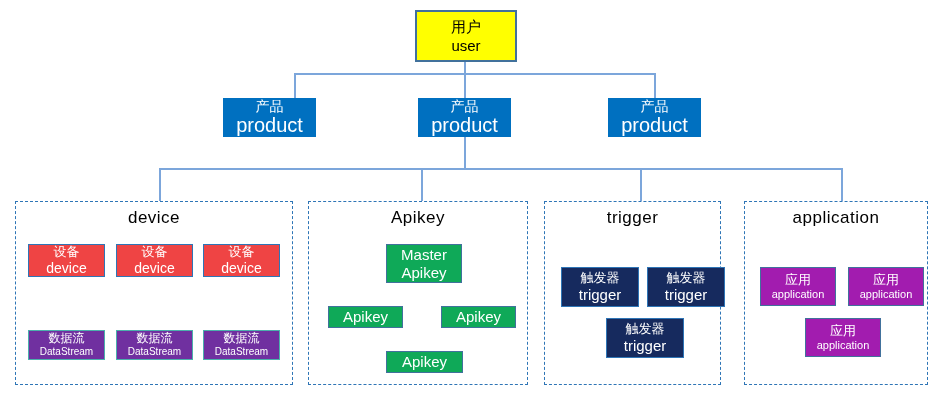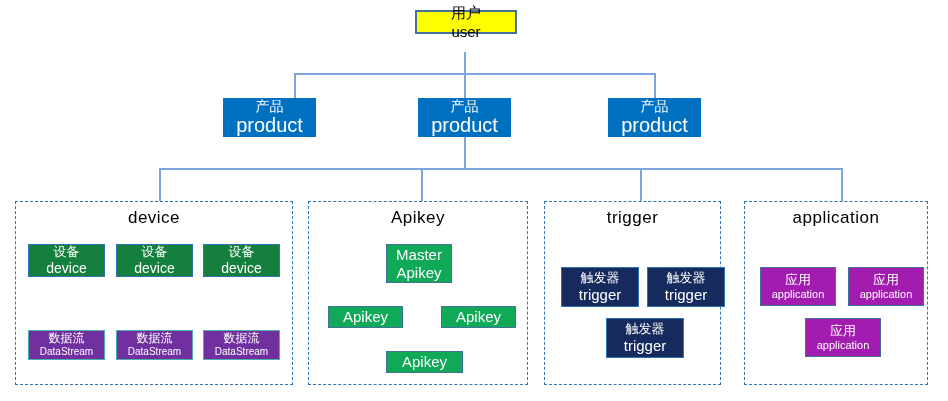--- a/index.html
+++ b/index.html
@@ -10,21 +10,21 @@
   .line{position:absolute;background:#7CA6DB;}
   .node{
     position:absolute;box-sizing:border-box;display:flex;flex-direction:column;
     align-items:center;justify-content:center;text-align:center;color:#fff;
     line-height:1.15;
   }
   .node-user{background:#FFFF00;border:2px solid #41719C;color:#000;font-size:15px;line-height:19px;}
   .node-product{background:#0070C0;}
   .node-product .zh{font-size:14px;}
   .node-product .en{font-size:20px;}
-  .node-device{background:#15803d;border:1px solid #2E75B6;}
+  .node-device{background:#ef4444;border:1px solid #2E75B6;}
   .node-device .zh{font-size:13px;}
   .node-device .en{font-size:14px;}
   .node-datastream{background:#7030A0;border:1px solid #4BB0AC;}
   .node-datastream .zh{font-size:12px;}
   .node-datastream .en{font-size:10px;}
   .node-apikey{background:#0FA958;border:1px solid #41719C;font-size:15px;}
   .node-trigger{background:#162A5E;border:1px solid #2E75B6;}
   .node-trigger .zh{font-size:13px;}
   .node-trigger .en{font-size:15px;}
   .node-application{background:#a21caf;border:1px solid #41719C;}
@@ -53,21 +53,21 @@
   <div class="line" style="left:159px;top:168px;width:2px;height:34px;"></div>
   <div class="line" style="left:421px;top:168px;width:2px;height:34px;"></div>
   <div class="line" style="left:640px;top:168px;width:2px;height:34px;"></div>
   <div class="line" style="left:841px;top:168px;width:2px;height:34px;"></div>
 
   <div class="line" style="left:153px;top:277px;width:2px;height:53px;"></div>
   <div class="line" style="left:66px;top:306px;width:162px;height:2px;"></div>
   <div class="line" style="left:66px;top:306px;width:2px;height:24px;"></div>
   <div class="line" style="left:226px;top:306px;width:2px;height:24px;"></div>
 
-  <div class="node node-user" style="left:415px;top:10px;width:102px;height:24px;text-align:center;">
+  <div class="node node-user" style="left:415px;top:10px;width:102px;height:52px;text-align:center;">
     <span class="zh">用户</span>
     <span class="en">user</span>
   </div>
 
   <div class="node node-product" style="left:223px;top:98px;width:93px;height:39px;">
     <span class="zh">产品</span>
     <span class="en">product</span>
   </div>
   <div class="node node-product" style="left:418px;top:98px;width:93px;height:39px;">
     <span class="zh">产品</span>
@@ -102,21 +102,21 @@
     <span class="en">DataStream</span>
   </div>
   <div class="node node-datastream" style="left:203px;top:330px;width:77px;height:30px;">
     <span class="zh">数据流</span>
     <span class="en">DataStream</span>
   </div>
 
   <div class="group" style="left:308px;top:201px;width:220px;height:184px;">
     <div class="group-title">Apikey</div>
   </div>
-  <div class="node node-apikey" style="left:386px;top:244px;width:66px;height:39px;">
+  <div class="node node-apikey" style="left:386px;top:244px;width:76px;height:39px;">
     <span>Master</span>
     <span>Apikey</span>
   </div>
   <div class="node node-apikey" style="left:328px;top:306px;width:75px;height:22px;">
     <span>Apikey</span>
   </div>
   <div class="node node-apikey" style="left:441px;top:306px;width:75px;height:22px;">
     <span>Apikey</span>
   </div>
   <div class="node node-apikey" style="left:386px;top:351px;width:77px;height:22px;">

